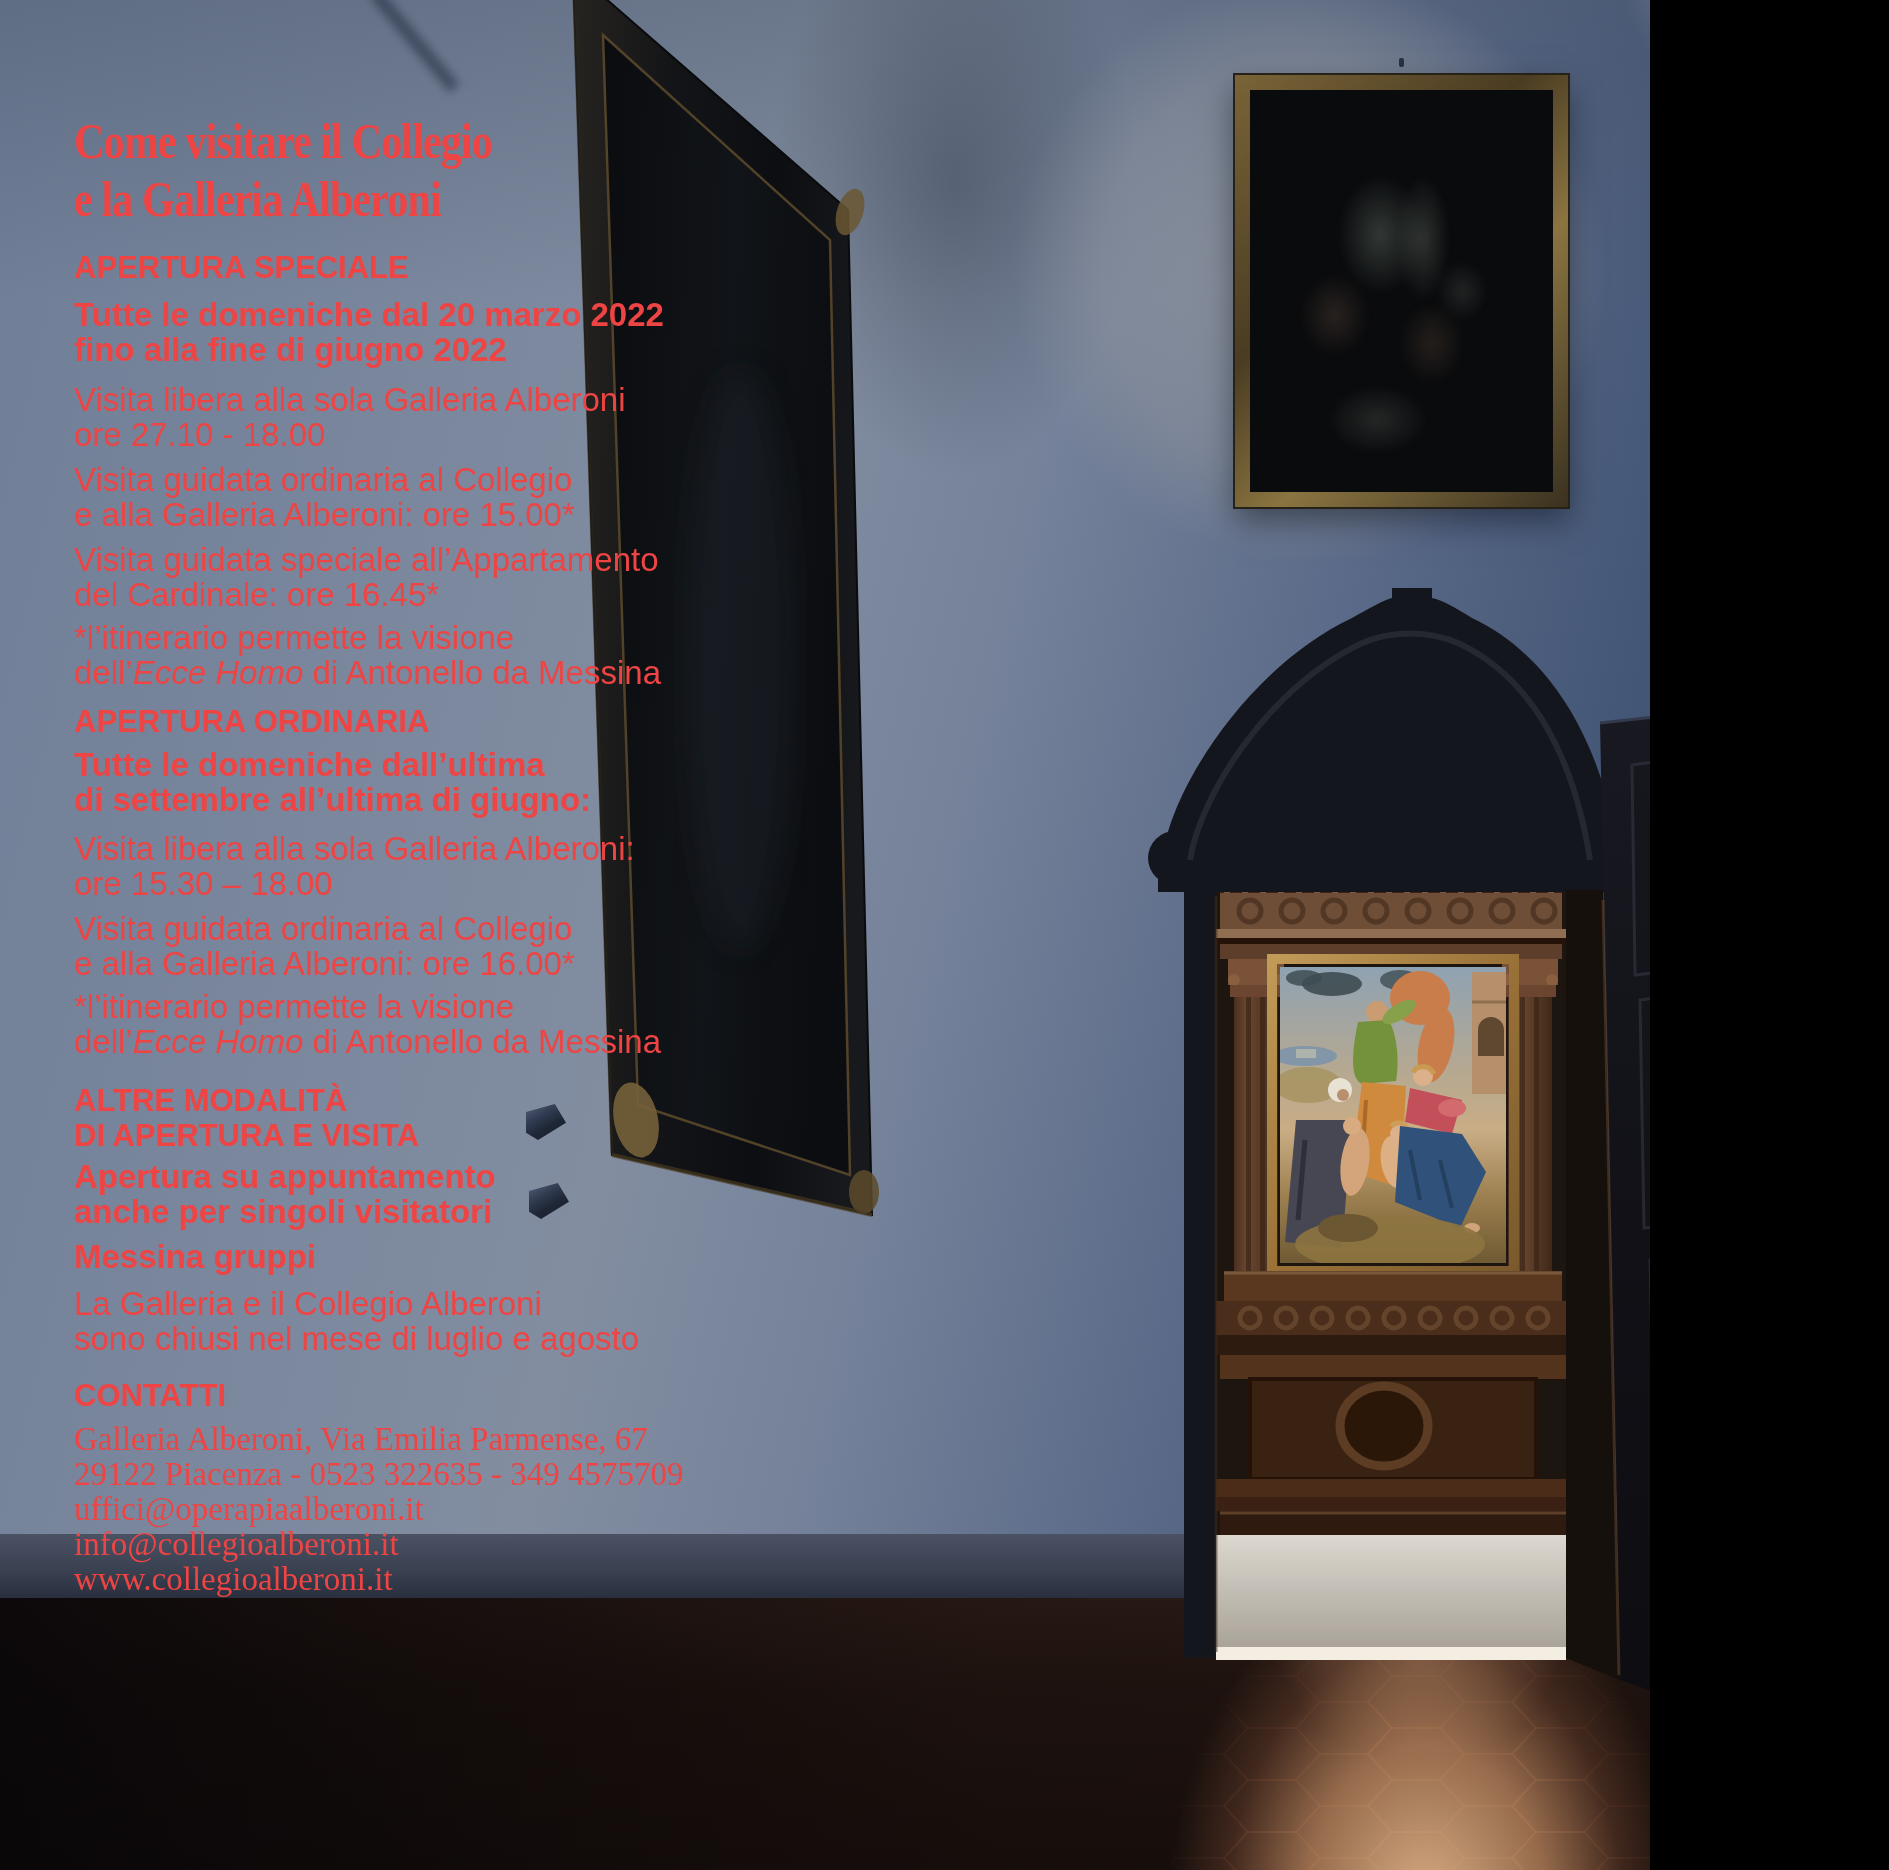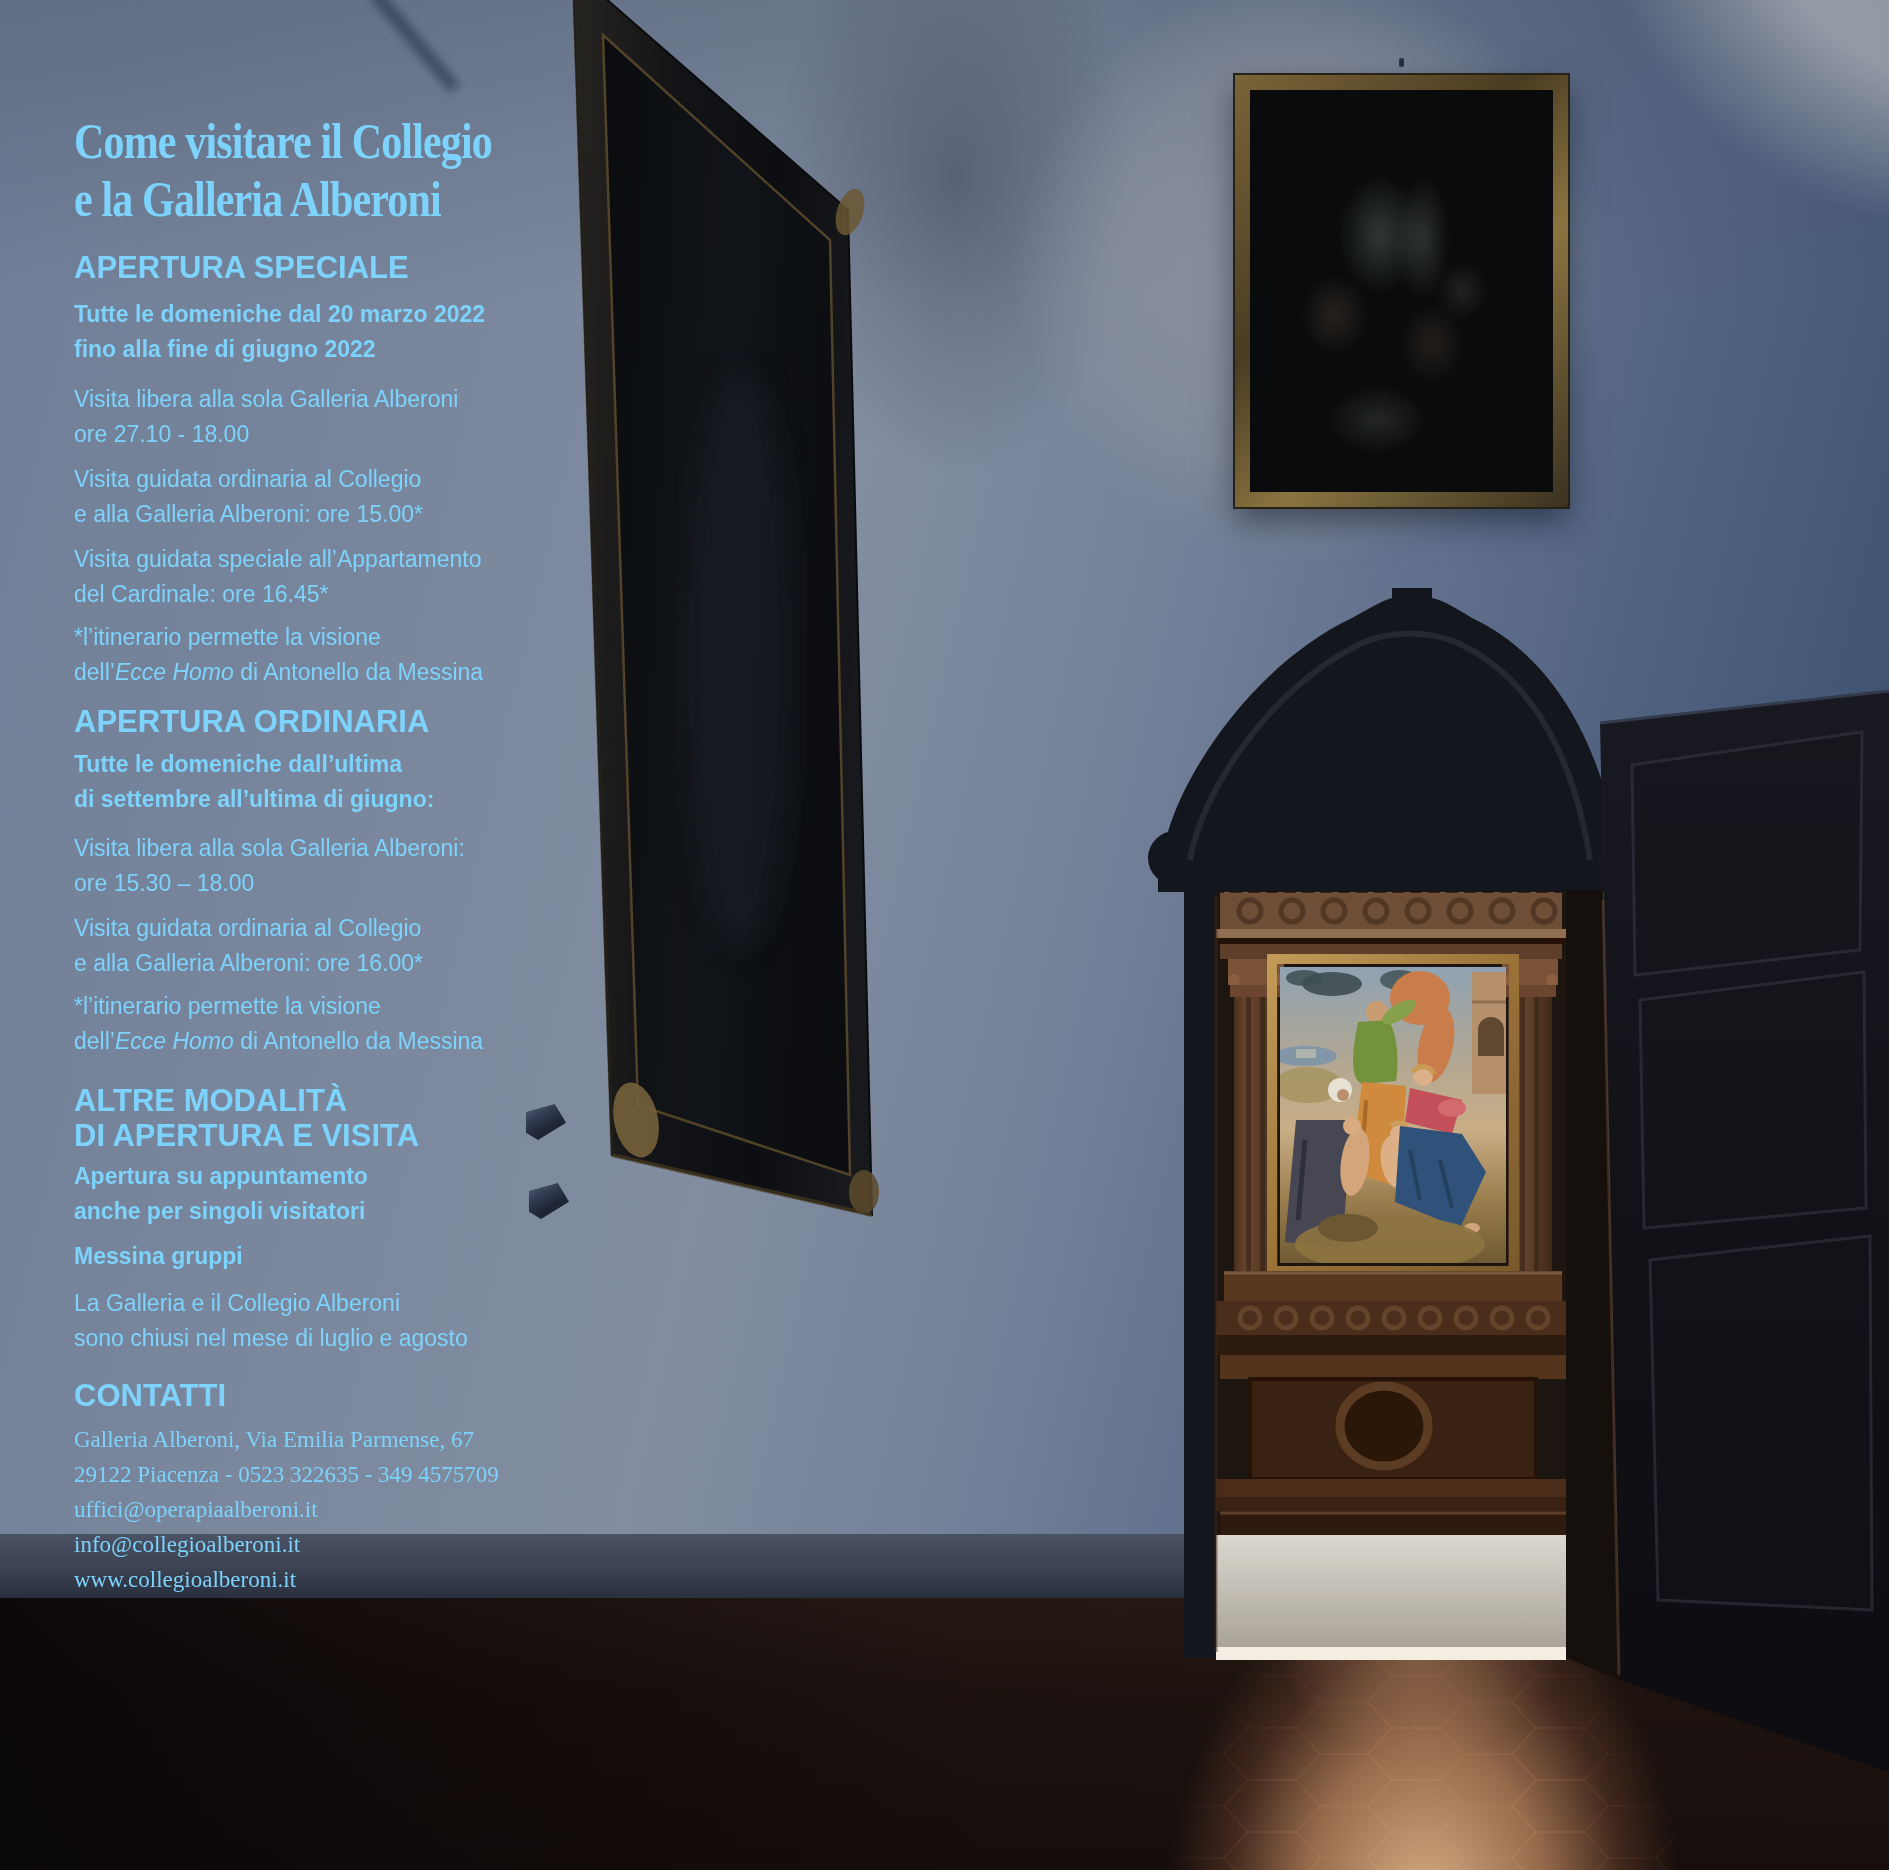--- a/index.html
+++ b/index.html
@@ -1,17 +1,17 @@
 <!DOCTYPE html>
 <html><head>
 <meta charset="utf-8">
 <style>
   html,body{margin:0;padding:0;background:#000;}
-  #page{position:relative;width:1889px;height:1870px;overflow:hidden;
-        font-family:"Liberation Sans",sans-serif;color:#7dd3fc;}
+  #page{position:relative;width:1650px;height:1870px;overflow:hidden;
+        font-family:"Liberation Sans",sans-serif;color:#ef4444;}
 
   
   .bg-base{position:absolute;inset:0;
     background:linear-gradient(103deg,#6f7e97 0%,#7a879d 25%,#828da0 42%,#75829a 55%,#566685 74%,#415473 88%,#3a4c6d 100%);}
   .bg-shading{position:absolute;inset:0;pointer-events:none;background:
     radial-gradient(380px 380px at 1310px 270px, rgba(140,146,157,.95) 0%, rgba(140,146,157,.55) 55%, rgba(140,146,157,0) 78%),
     radial-gradient(560px 520px at 1980px -120px, rgba(150,156,167,.95) 40%, rgba(150,156,167,0) 68%),
     radial-gradient(260px 420px at 955px 180px, rgba(64,72,88,.55), rgba(64,72,88,0) 70%),
     radial-gradient(700px 520px at -80px 2050px, rgba(20,28,45,.4), rgba(20,28,45,0) 65%),
     linear-gradient(180deg, rgba(66,78,98,.35) 0%, rgba(66,78,98,0) 16%);}
@@ -56,21 +56,21 @@
     linear-gradient(90deg, rgba(8,6,8,.85), rgba(26,16,13,.25) 52%, rgba(40,24,18,.12) 100%);}
 
   
   .portal{position:absolute;left:1100px;top:560px;width:789px;height:1310px;}
 
   
   .col{position:absolute;left:74px;top:112px;width:700px;}
   .title{font-family:"Liberation Serif",serif;font-weight:700;font-size:50px;line-height:58px;
     letter-spacing:-1px;transform:scaleX(.84);transform-origin:left top;white-space:pre-line;margin:0;}
   .h{font-size:31px;font-weight:700;line-height:35px;margin:0;white-space:pre-line;}
-  .body{font-size:23px;font-weight:400;line-height:35px;margin:0;white-space:pre-line;}
+  .body{font-size:33px;font-weight:400;line-height:35px;margin:0;white-space:pre-line;}
   .bold{font-weight:700;}
   .it{font-style:italic;}
   .mt22{margin-top:22px;} .mt12{margin-top:12px;} .mt15{margin-top:15px;} .mt10{margin-top:10px;}
   .mt8{margin-top:8px;} .mt14{margin-top:14px;} .mt24{margin-top:24px;} .mt6{margin-top:6px;}
   .mt0{margin-top:0;} .mt9{margin-top:9px;font-family:Liberation Serif, serif;}
 </style>
 </head>
 <body>
 
 <div id="page">

